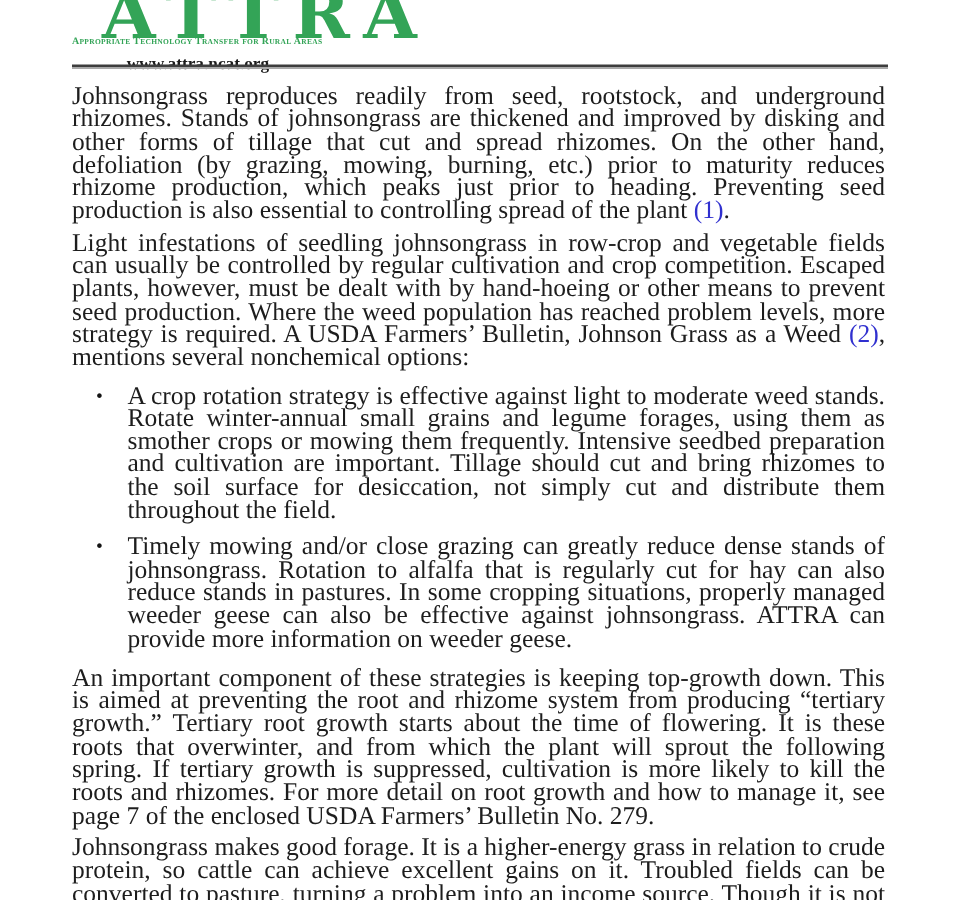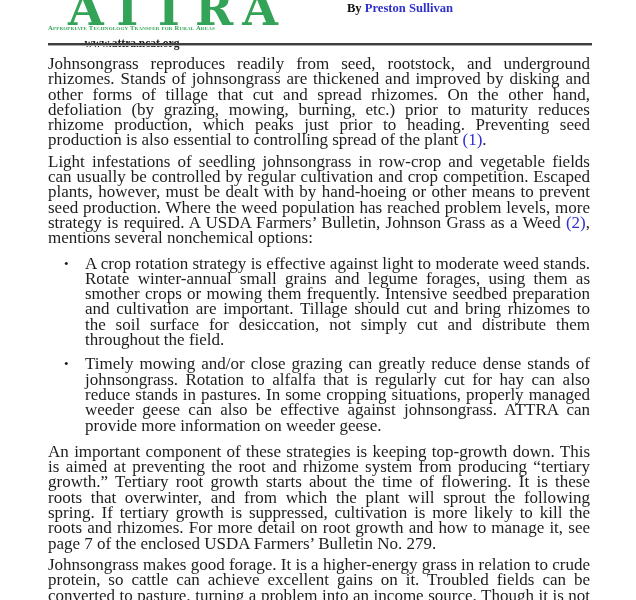--- a/index.html
+++ b/index.html
@@ -67,21 +67,20 @@
 <body>
 
 <div class="page">
 
   <header>
     <div class="brand">ATTRA</div>
     <div class="tagline">Appropriate Technology Transfer for Rural Areas</div>
     <div class="site-url">www.attra.ncat.org</div>
 
     <div class="byline">
-      <div><span>By </span><span class="author">Preston Sullivan</span></div>
     </div>
 
     <div class="rule"></div>
   </header>
 
   <main>
     <p class="p-1"><span>Johnsongrass reproduces readily from seed, rootstock, and underground rhizomes.  Stands of johnsongrass are thickened and improved by disking and other forms of tillage that cut and spread rhizomes.  On the other hand, defoliation (by grazing, mowing, burning, etc.) prior to maturity reduces rhizome production, which peaks just prior to heading.  Preventing seed production is also essential to controlling spread of the plant </span><span class="link">(1)</span><span>.</span></p>
     <p class="p-2"><span>Light infestations of seedling johnsongrass in row-crop and vegetable fields can usually be controlled by regular cultivation and crop competition.  Escaped plants, however, must be dealt with by hand-hoeing or other means to prevent seed production.  Where the weed population has reached problem levels, more strategy is required.  A USDA Farmers’ Bulletin, </span><span class="italic">Johnson Grass as a Weed</span><span> </span><span class="link">(2)</span><span>, mentions several nonchemical options:</span></p>
 
     <ul class="options">

